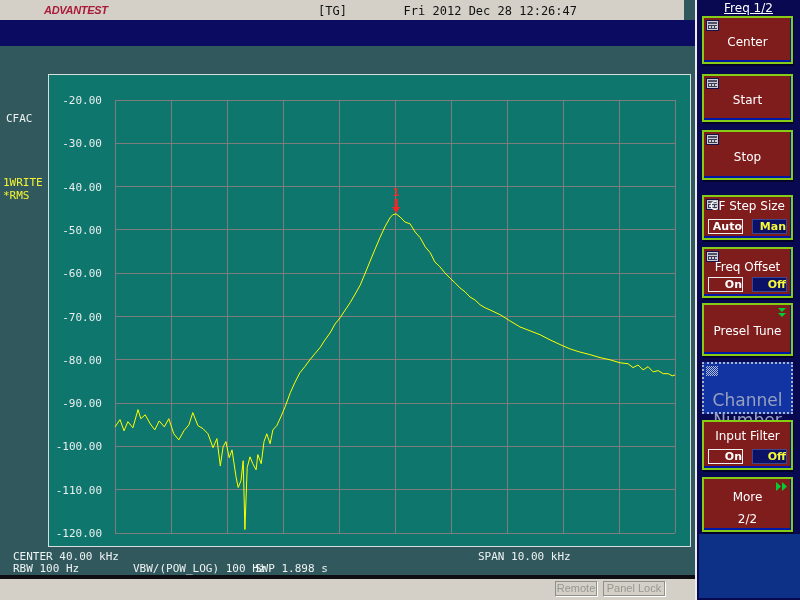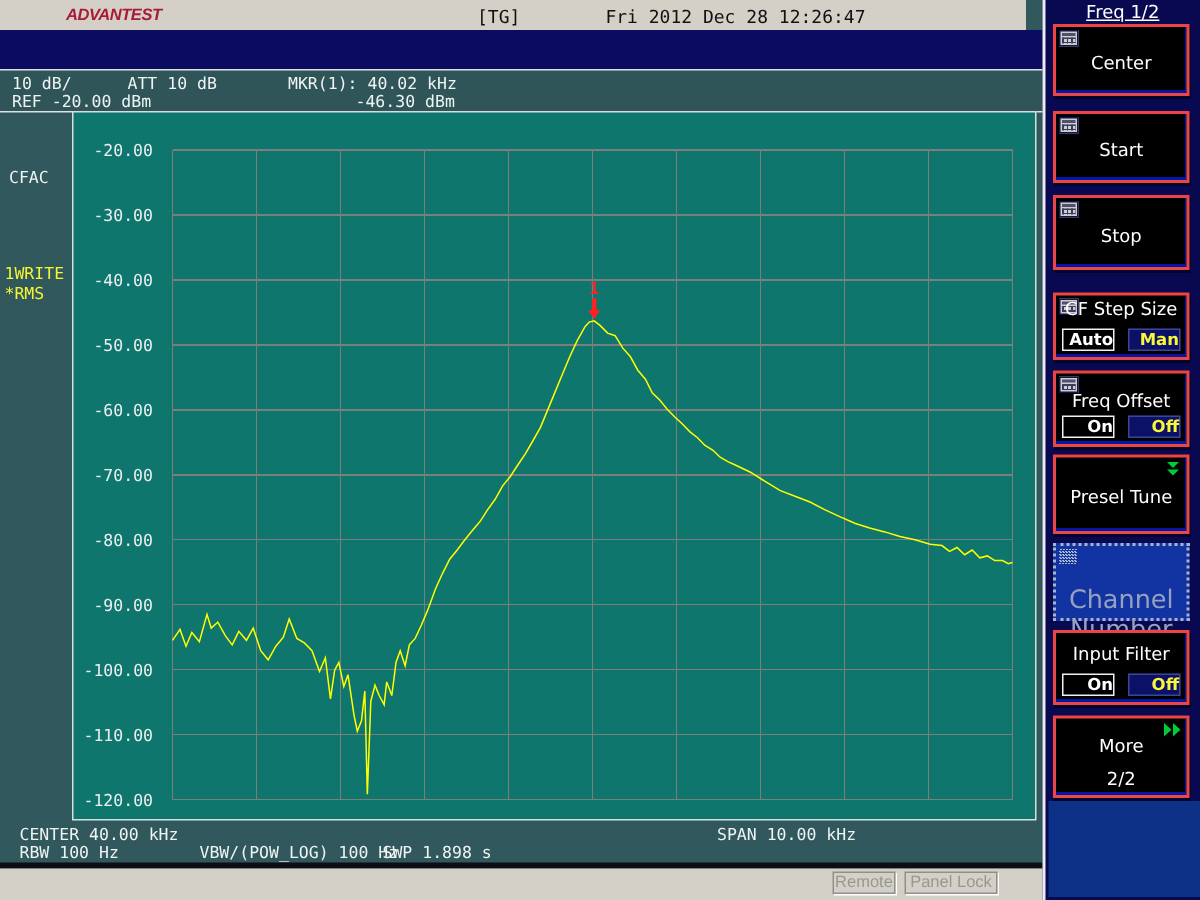--- a/index.html
+++ b/index.html
@@ -39,21 +39,21 @@
   .bottombar{left:0;top:579px;width:697px;height:21px;background:#d4d0c8;}
   .graybtn{position:absolute;top:2px;height:15px;box-sizing:border-box;border:1px solid #8f908a;
            box-shadow:1px 1px 0 #ffffff;color:#98988f;background:#d4d0c8;
            font-family:"Liberation Sans",sans-serif;font-size:11px;text-align:center;line-height:13px;margin-left:32px;}
 
   
   .sidebar{left:695px;top:0;width:105px;height:600px;background:#090952;border-left:2px solid #ebebf0;box-sizing:border-box;}
   .sb-title{position:absolute;left:0;top:1px;width:100%;text-align:center;color:#fff;
             font-size:12px;text-decoration:underline;font-family:"DejaVu Sans",sans-serif;}
   .sb-bottom{position:absolute;left:2px;top:534px;width:101px;height:64px;background:#0c3187;}
-  .sbtn{position:absolute;left:5px;width:91px;background:#000000;border:2px solid #ef4444;box-sizing:border-box;
+  .sbtn{position:absolute;left:5px;width:91px;background:#7f1d1d;border:2px solid #84cc16;box-sizing:border-box;
         box-shadow:1px 2px 0 rgba(0,0,10,0.55), inset -1px -2px 0 #0018a6;color:#fff;
         font-family:"DejaVu Sans",sans-serif;font-size:12px;}
   .sbtn .lab{position:absolute;left:0;width:100%;text-align:center;}
   .sbtn.disabled{background:#1233a2;border:2px dotted #a8b4cc;box-shadow:none;}
   .sbtn.disabled .lab{color:#97a1bf;font-size:17px;}
   .calc-icon{position:absolute;top:2px;left:2px;width:13px;height:11px;background:#caced3;
              border:1px solid #13134a;box-sizing:border-box;}
   .calc-icon::before{content:"";position:absolute;left:1px;top:1px;right:1px;height:2px;background:#50506a;}
   .calc-icon::after{content:"";position:absolute;left:1px;top:4px;right:1px;bottom:1px;
              background:repeating-linear-gradient(90deg,#3c3c56 0 1px,transparent 1px 3px),
@@ -74,27 +74,20 @@
   <div class="abs topbar">
     <span class="abs logo">ADVANTEST</span>
     <span class="abs tg">[TG]</span>
     <span class="abs datetime">Fri 2012 Dec 28 12:26:47</span>
   </div>
 
   <div class="abs navband"></div>
 
   <div class="abs tealbg"></div>
 
-  <div class="abs header-frame">
-    <span class="abs htxt" style="left:8px;top:2px">10 dB/</span>
-    <span class="abs htxt" style="left:85px;top:2px">ATT 10 dB</span>
-    <span class="abs htxt" style="left:192px;top:2px">MKR(1): 40.02 kHz</span>
-    <span class="abs htxt" style="left:8px;top:14px">REF -20.00 dBm</span>
-    <span class="abs htxt" style="left:237px;top:14px">-46.30 dBm</span>
-  </div>
 
   <div class="abs graph-box">
     <svg id="plot-svg" width="641" height="471" viewBox="0 0 641 471">
         <g stroke="#7d7d7d" stroke-width="1" shape-rendering="crispEdges">
           <line x1="66" y1="25" x2="66" y2="458"></line>
           <line x1="66" y1="25" x2="626" y2="25"></line>
           <line x1="122" y1="25" x2="122" y2="458"></line>
           <line x1="66" y1="68.3" x2="626" y2="68.3"></line>
           <line x1="178" y1="25" x2="178" y2="458"></line>
           <line x1="66" y1="111.6" x2="626" y2="111.6"></line>

